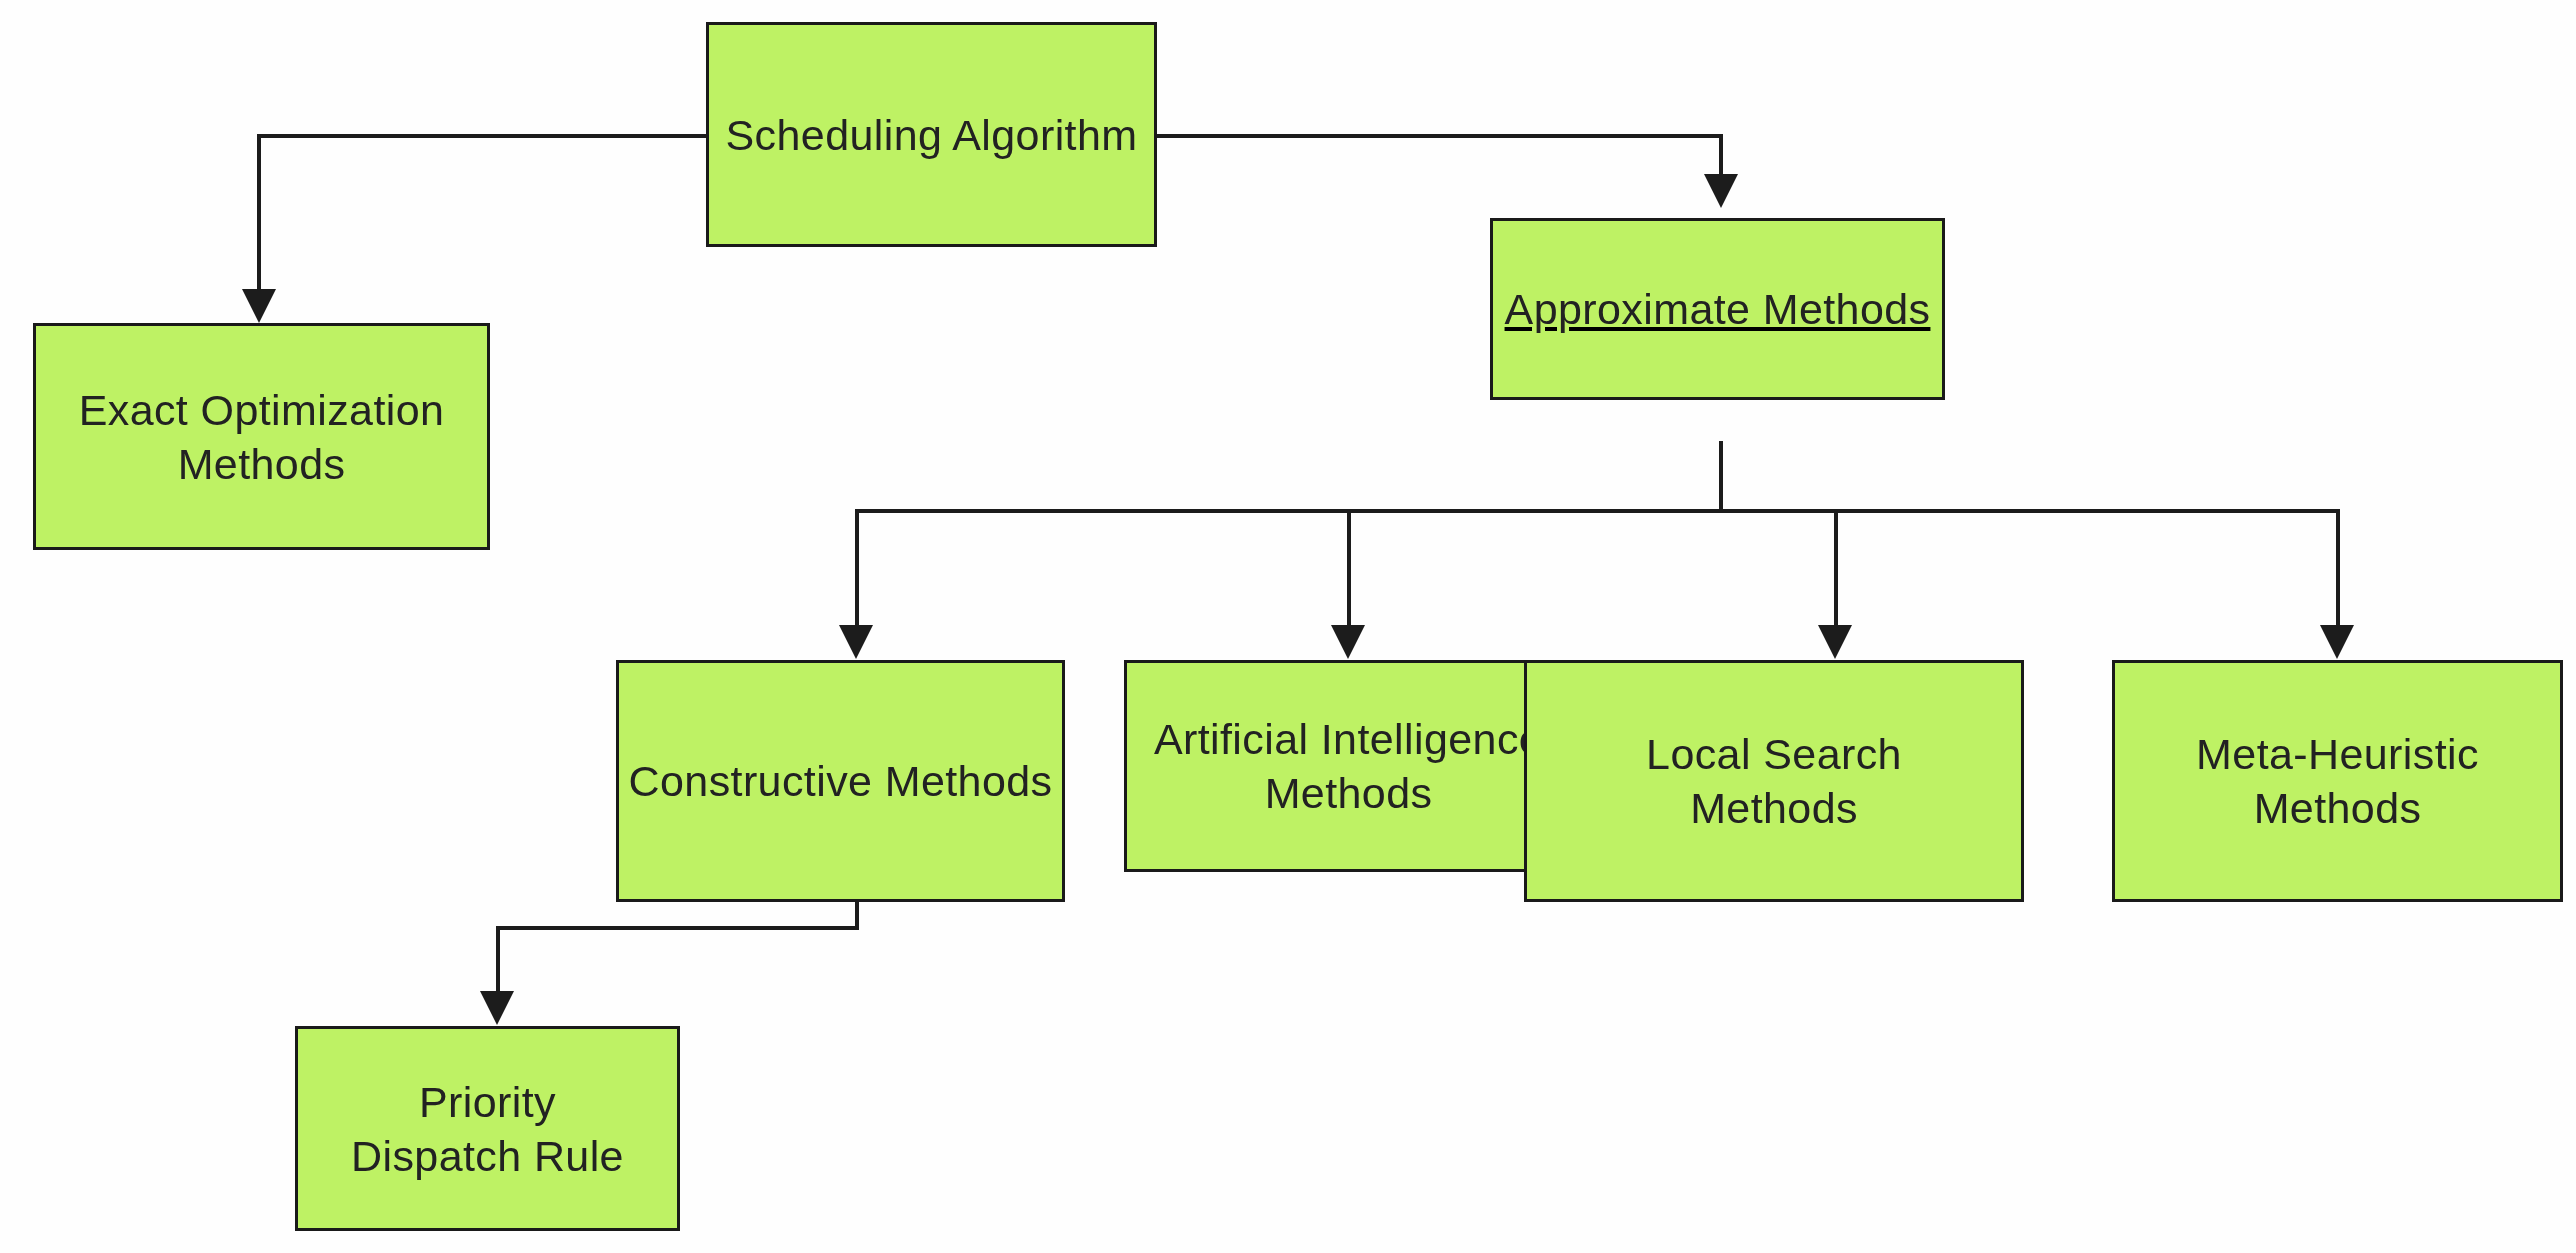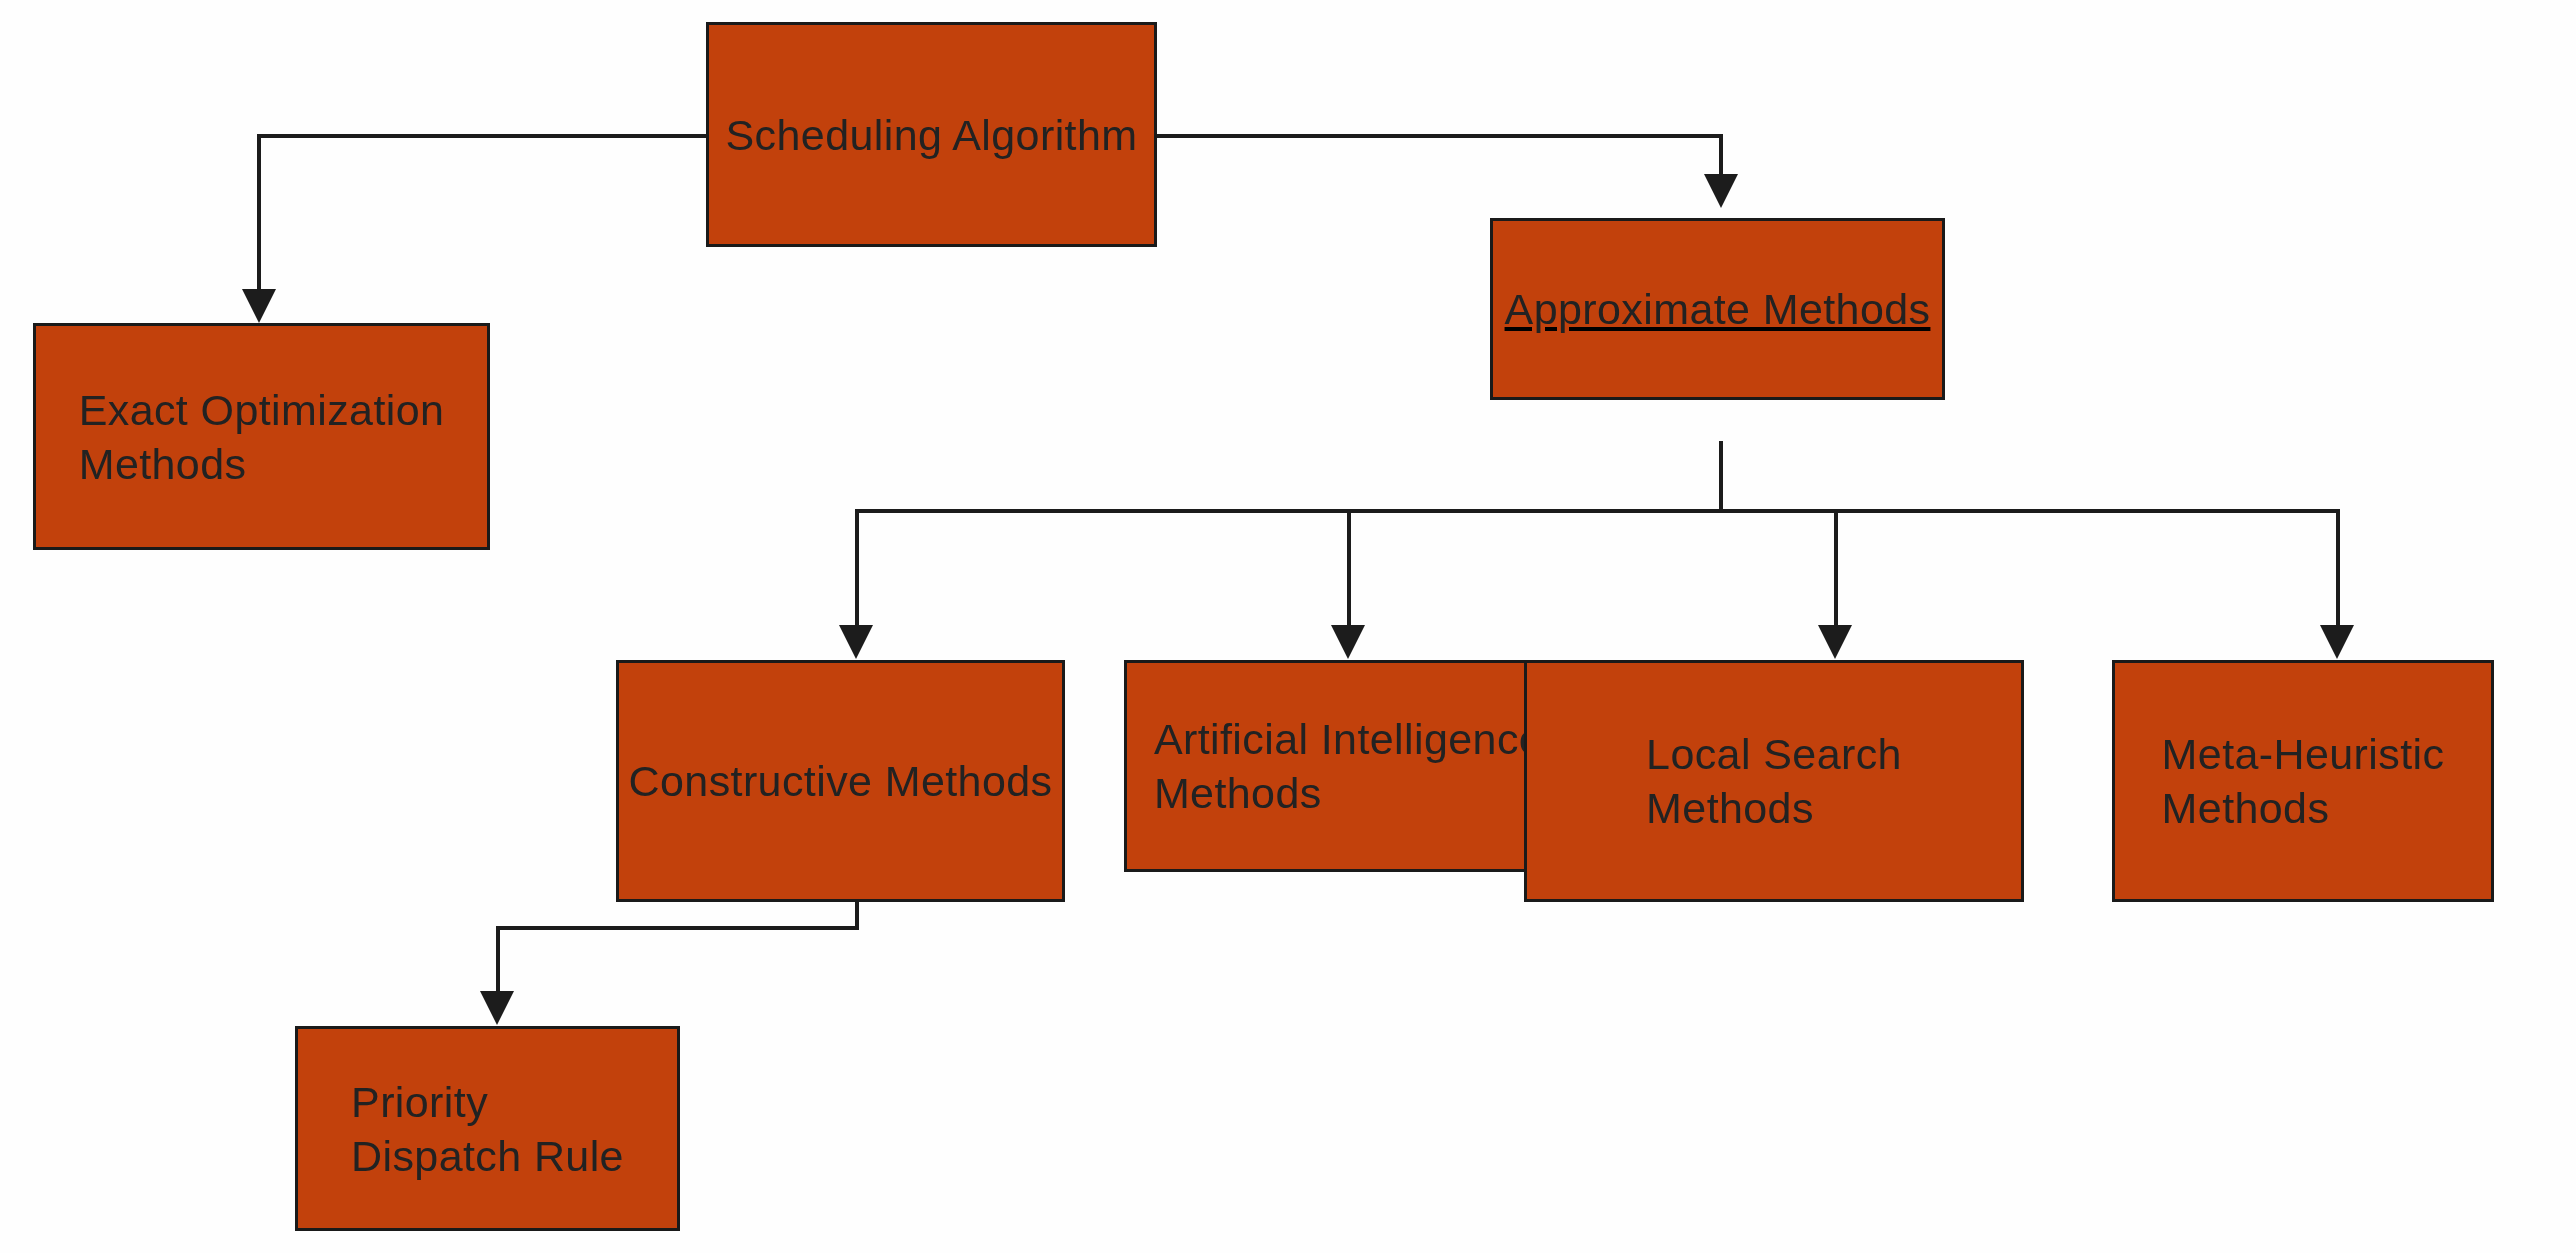--- a/index.html
+++ b/index.html
@@ -12,24 +12,25 @@
     width: 2576px;
     height: 1253px;
     background: #fefefe;
     font-family: "Liberation Sans", sans-serif;
     overflow: hidden;
   }
   .node {
     position: absolute;
     box-sizing: border-box;
     border: 3.7px solid #1a1a1a;
-    background: #c2410c;
+    background: #bef264;
     display: flex;
     align-items: center;
     justify-content: center;
+    text-align: center;
   }
   .node .label {
     font-size: 43px;
     line-height: 54px;
     color: #222222;
     white-space: pre-line;
     letter-spacing: 0.4px;
   }
   .hline, .vline {
     position: absolute;
@@ -46,21 +47,21 @@
     border-top: 34px solid #1c1c1c;
   }
 
   
   #node-scheduling   { left: 706px;  top: 22.4px;   width: 451px; height: 225px; }
   #node-exact        { left: 33px;   top: 323px;  width: 457px; height: 227px; }
   #node-approximate  { left: 1490px; top: 218px;  width: 455px; height: 182px; text-decoration: underline; }
   #node-constructive { left: 616px;  top: 660px;  width: 449px; height: 242px; }
   #node-ai           { left: 1124px; top: 660px;  width: 449px; height: 212px; }
   #node-local        { left: 1524px; top: 660px;  width: 500px; height: 242px; }
-  #node-meta         { left: 2112px; top: 660px;  width: 382px; height: 242px; }
+  #node-meta         { left: 2112px; top: 660px;  width: 451px; height: 242px; }
   #node-priority     { left: 295px;  top: 1026px; width: 385px; height: 205px; }
 </style>
 </head>
 <body>
 
 <div id="canvas">
 
   <div class="node" id="node-scheduling">
     <span class="label">Scheduling Algorithm</span>
   </div>

